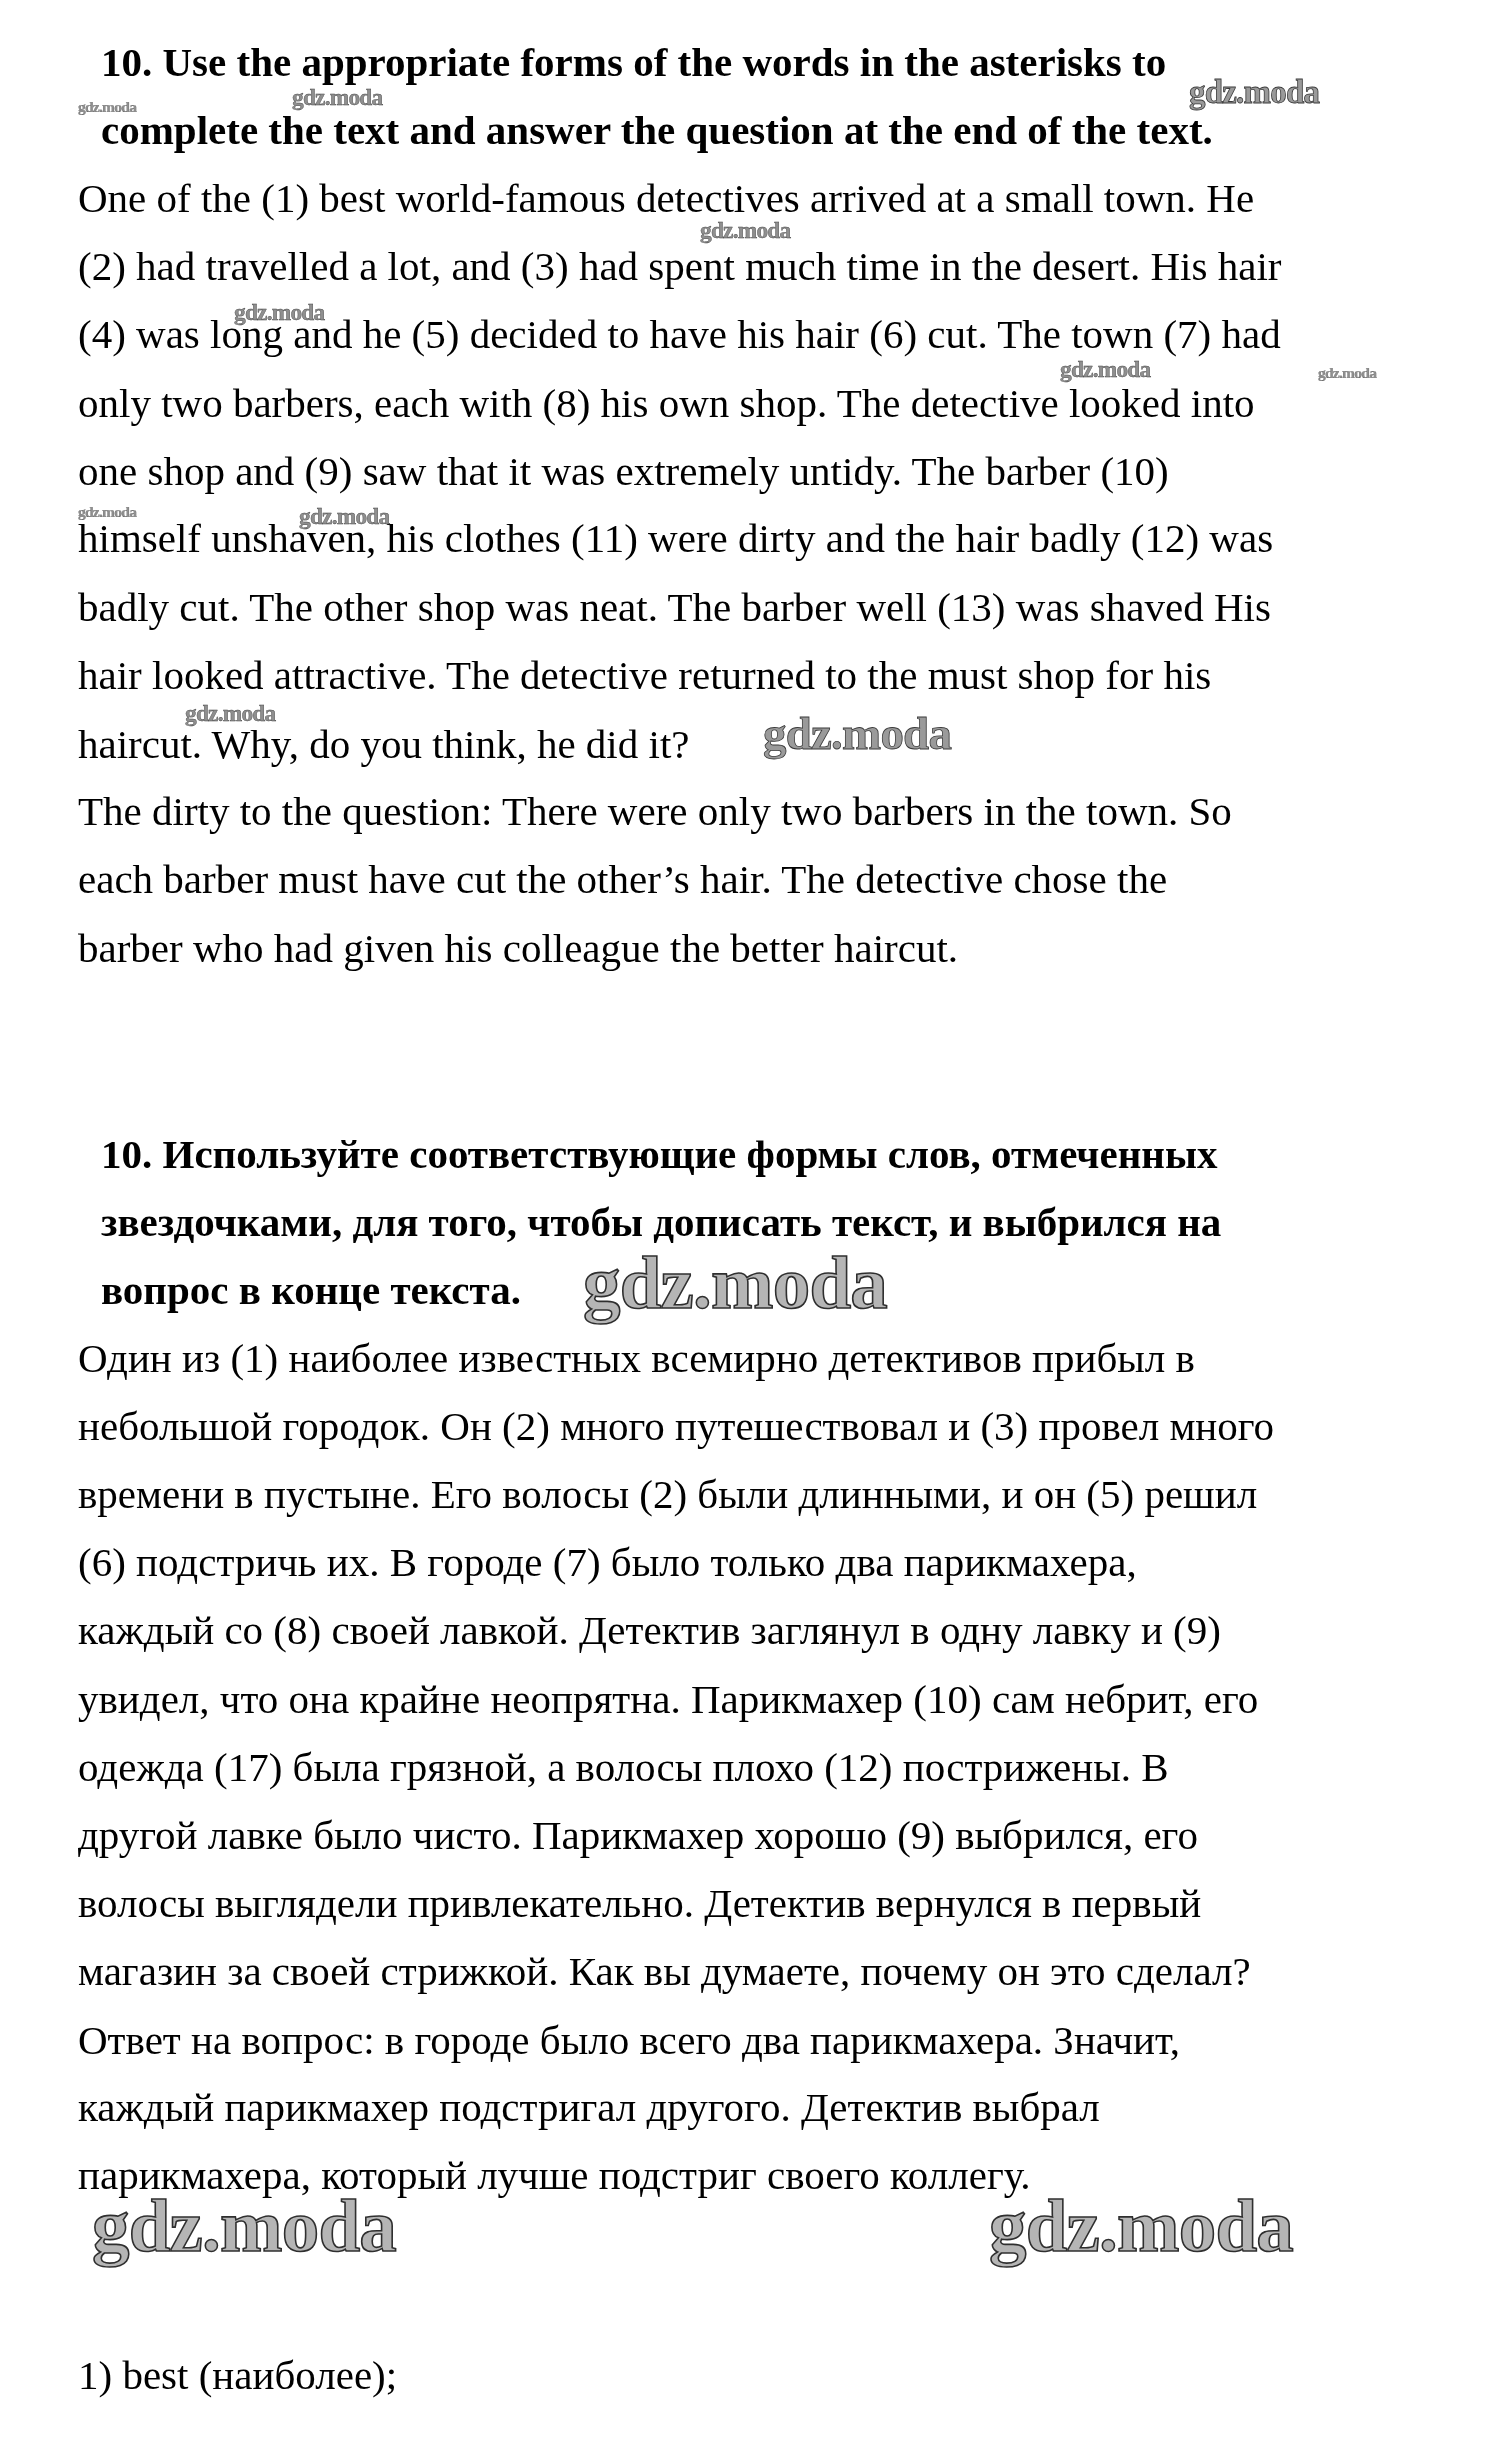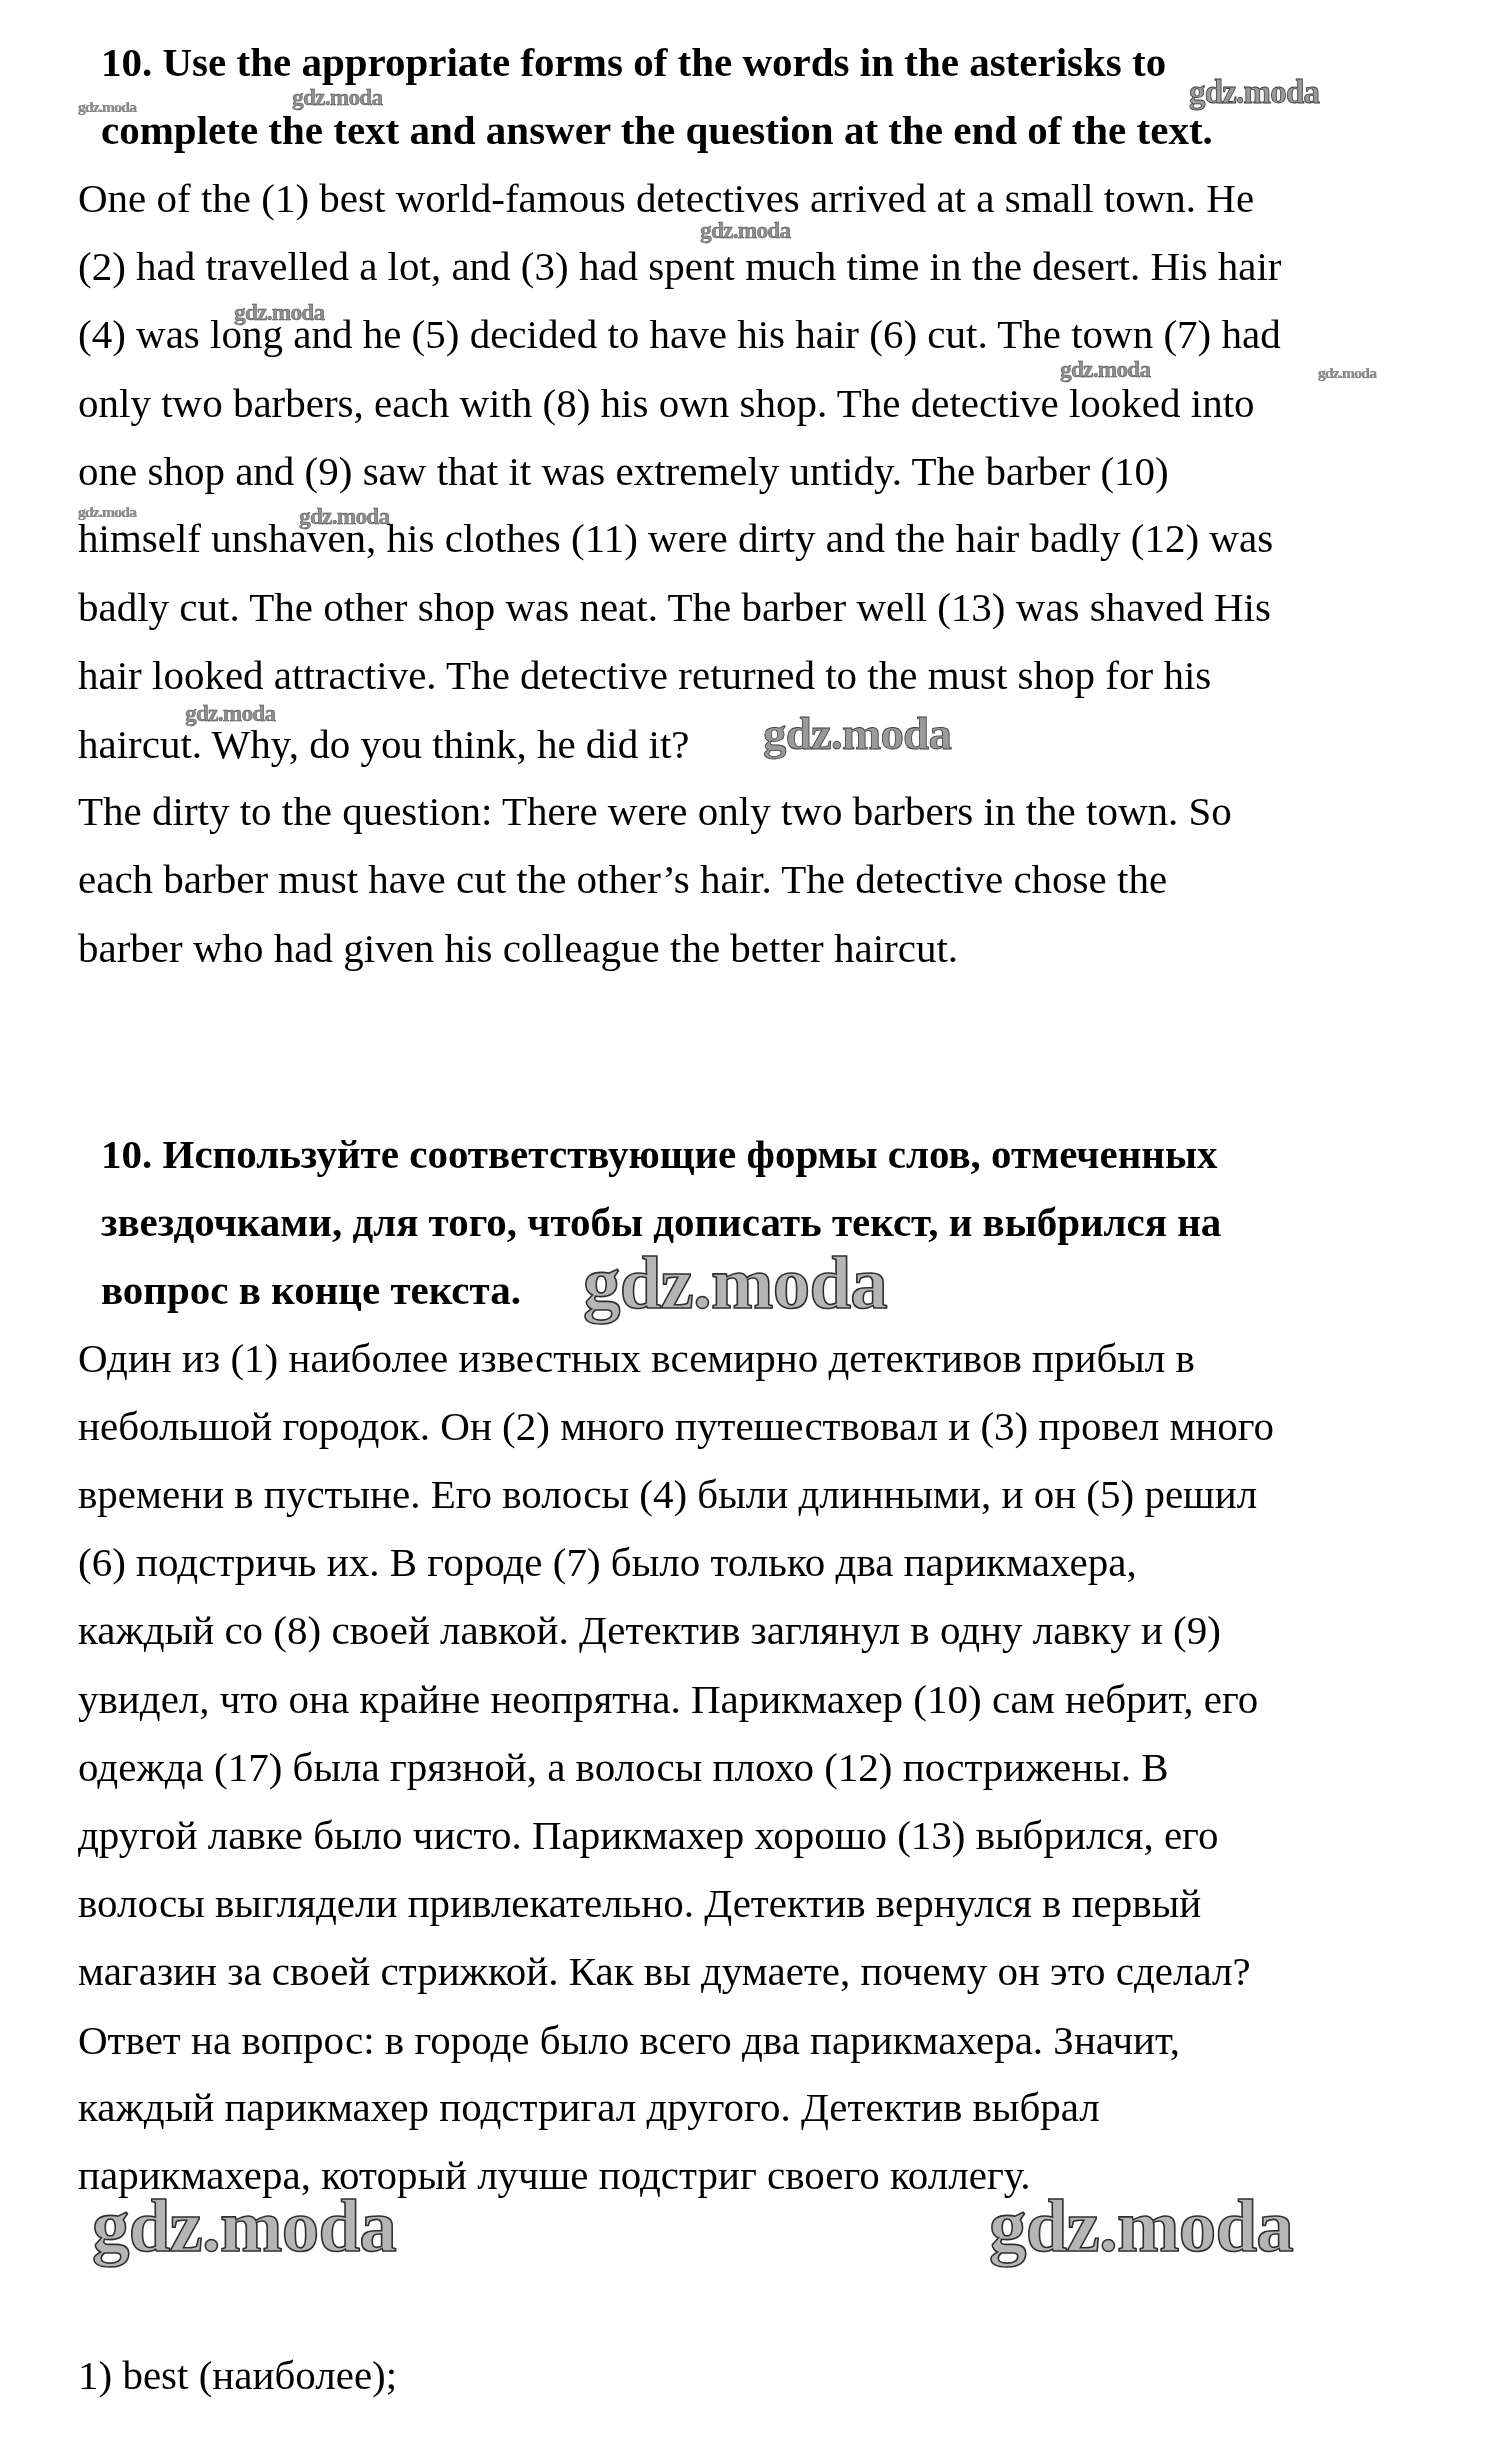--- a/index.html
+++ b/index.html
@@ -34,26 +34,26 @@
 <div class="line" style="top:788px">The dirty to the question: There were only two barbers in the town. So</div>
 <div class="line" style="top:856px">each barber must have cut the other’s hair. The detective chose the</div>
 <div class="line" style="top:925px">barber who had given his colleague the better haircut.</div>
 
 <div class="line bold" style="top:1131px">10. Используйте соответствующие формы слов, отмеченных</div>
 <div class="line bold" style="top:1199px">звездочками, для того, чтобы дописать текст, и выбрился на</div>
 <div class="line bold" style="top:1267px">вопрос в конце текста.</div>
 
 <div class="line" style="top:1335px">Один из (1) наиболее известных всемирно детективов прибыл в</div>
 <div class="line" style="top:1403px">небольшой городок. Он (2) много путешествовал и (3) провел много</div>
-<div class="line" style="top:1471px">времени в пустыне. Его волосы (4) были длинными, и он (5) решил</div>
+<div class="line" style="top:1471px">времени в пустыне. Его волосы (2) были длинными, и он (5) решил</div>
 <div class="line" style="top:1539px">(6) подстричь их. В городе (7) было только два парикмахера,</div>
 <div class="line" style="top:1607px">каждый со (8) своей лавкой. Детектив заглянул в одну лавку и (9)</div>
 <div class="line" style="top:1676px">увидел, что она крайне неопрятна. Парикмахер (10) сам небрит, его</div>
 <div class="line" style="top:1744px">одежда (17) была грязной, а волосы плохо (12) пострижены. В</div>
-<div class="line" style="top:1812px">другой лавке было чисто. Парикмахер хорошо (13) выбрился, его</div>
+<div class="line" style="top:1812px">другой лавке было чисто. Парикмахер хорошо (9) выбрился, его</div>
 <div class="line" style="top:1880px">волосы выглядели привлекательно. Детектив вернулся в первый</div>
 <div class="line" style="top:1948px">магазин за своей стрижкой. Как вы думаете, почему он это сделал?</div>
 <div class="line" style="top:2017px">Ответ на вопрос: в городе было всего два парикмахера. Значит,</div>
 <div class="line" style="top:2084px">каждый парикмахер подстригал другого. Детектив выбрал</div>
 <div class="line" style="top:2152px">парикмахера, который лучше подстриг своего коллегу.</div>
 
 <div class="line" style="top:2352px">1) best (наиболее);</div>
 
 <div class="wm wm-xs" style="left:78px; top:98px">gdz.moda</div>
 <div class="wm wm-s" style="left:292px; top:84px">gdz.moda</div>

